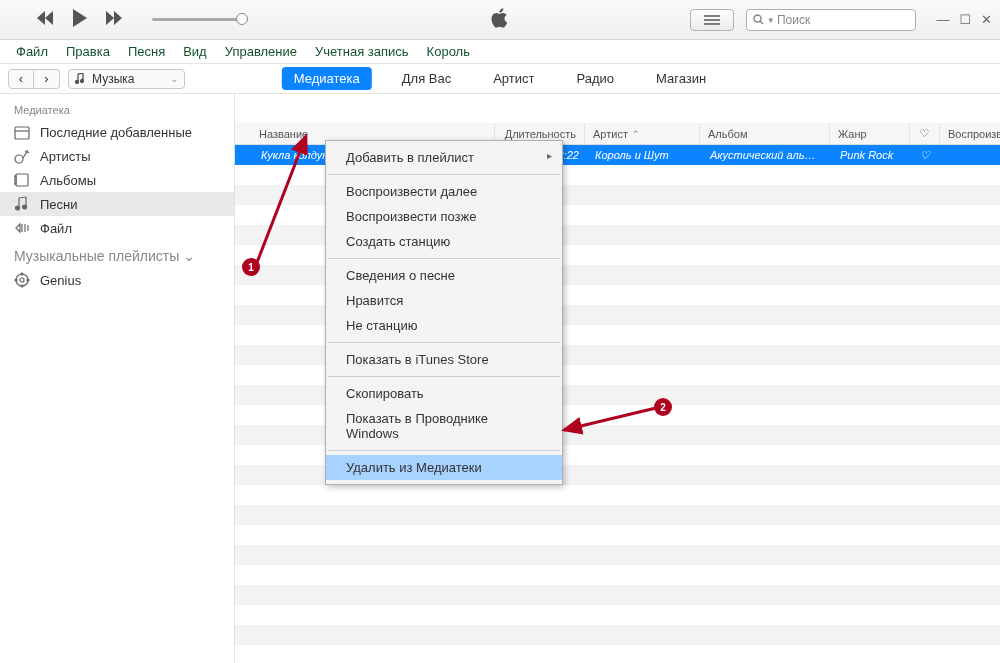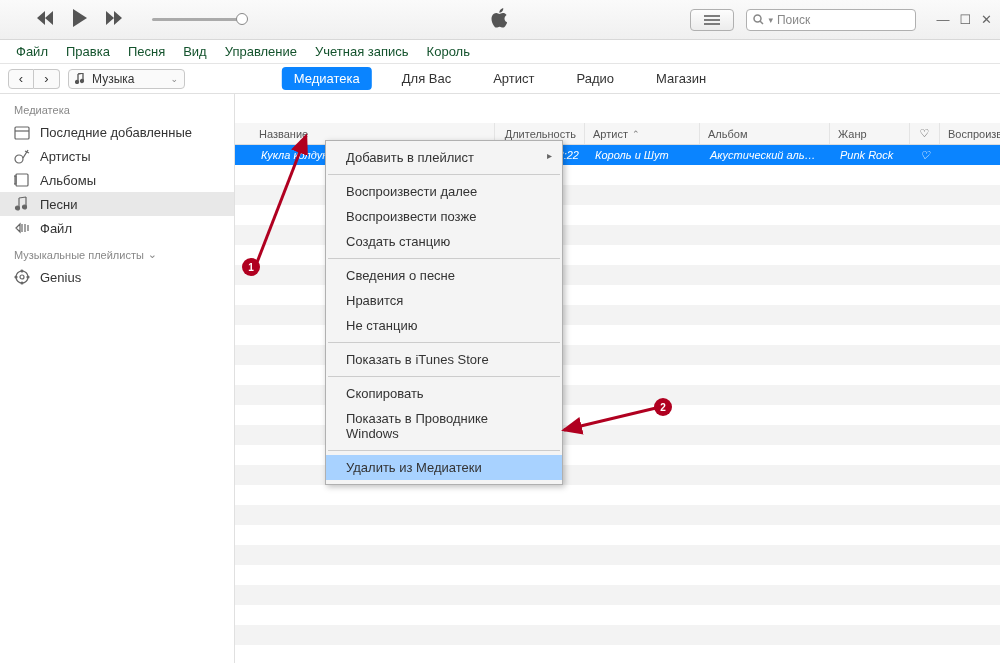--- a/index.html
+++ b/index.html
@@ -29,21 +29,21 @@
 .center-tabs { position: absolute; left: 50%; transform: translateX(-50%); display: flex; gap: 18px; align-items: center; font-size: 13px; }
 .center-tabs .tab { padding: 4px 12px; border-radius: 4px; color: #333; }
 .center-tabs .tab.active { background: #0a84ff; color: #fff; }
 
 .main { display: flex; height: calc(663px - 94px); }
 .sidebar { width: 235px; border-right: 1px solid #e0e0e0; padding-top: 6px; font-size: 13px; }
 .side-head { color: #888; font-size: 11px; padding: 4px 14px; }
 .side-item { display: flex; align-items: center; gap: 10px; padding: 4px 14px; height: 24px; }
 .side-item.selected { background: #e8e8e8; }
 .side-item svg { flex-shrink: 0; }
-.side-playlists { color: #888; font-size: 11px; padding: 8px 14px 4px; display: flex; align-items: center; gap: 4px; }
+.side-playlists { color: #888; font-size: 14px; padding: 8px 14px 4px; display: flex; align-items: center; gap: 4px; }
 
 .content { flex: 1; position: relative; overflow: hidden; margin-top: 29px; }
 .col-headers { height: 22px; background: #f6f6f6; border-bottom: 1px solid #ddd; display: flex; align-items: center; font-size: 11px; color: #555; position: relative; }
 .col-headers > div { padding: 0 8px; border-right: 1px solid #e4e4e4; height: 100%; display: flex; align-items: center; }
 .c-gutter { width: 18px; border-right: none !important; }
 .c-name { flex: 0 0 244px; }
 .c-dur { flex: 0 0 90px; justify-content: flex-end; }
 .c-artist { flex: 0 0 115px; }
 .c-album { flex: 0 0 130px; }
 .c-genre { flex: 0 0 80px; }

